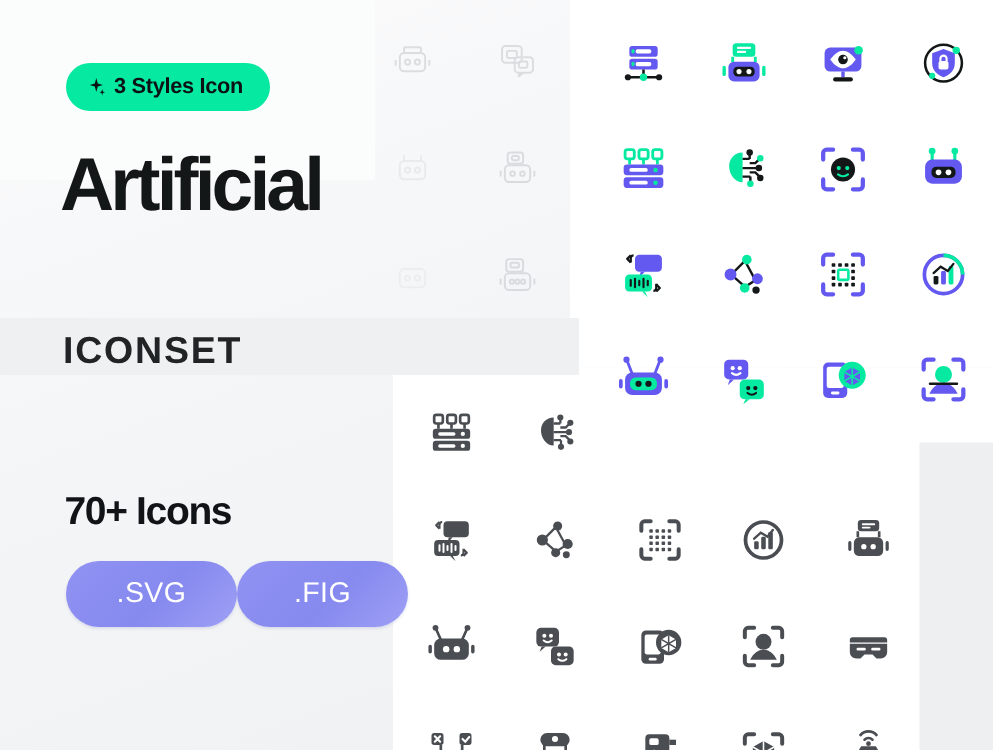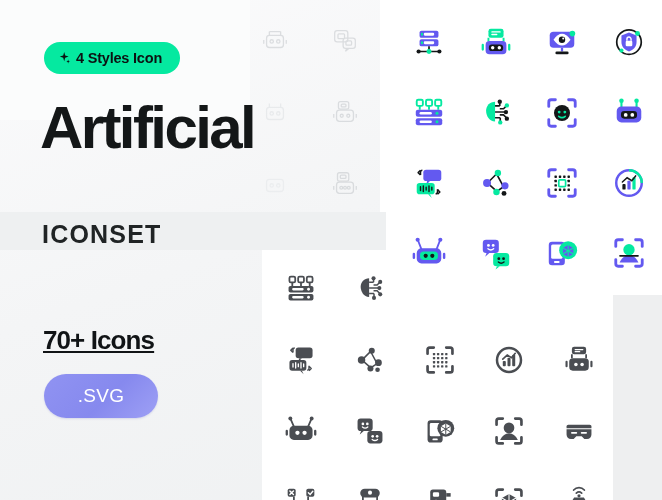--- a/index.html
+++ b/index.html
@@ -30,34 +30,34 @@
     padding:0 18px 0 14px;border-radius:16px;
     background:#05e9a0;
     font-size:14.5px;font-weight:700;color:#0c1212;
     letter-spacing:-0.2px;white-space:nowrap;
   }
   .badge .spark{display:block;width:12px;height:13px;}
 
   
   .headline{
     position:absolute;left:40px;top:100px;width:400px;
-    font-size:60px;line-height:0.93;font-weight:800;
+    font-size:50px;line-height:0.93;font-weight:800;
     letter-spacing:-2.6px;color:#141718;
     font-family:"Liberation Sans", sans-serif;
   }
   .headline .l2{display:block;}
   .sub{
     position:absolute;left:42px;top:220px;
     font-size:25px;letter-spacing:1.2px;color:#202425;font-weight:700;
   }
 
   
   .count{
     position:absolute;left:43px;top:325px;
-    font-size:26px;font-weight:700;letter-spacing:-0.9px;color:#111416;text-decoration:underline;
+    font-size:26px;font-weight:700;letter-spacing:-0.9px;color:#111416;
   }
   .chips{position:absolute;left:44px;top:374px;display:flex;}
   .chip{
     height:44px;min-width:80px;padding:0 17px;border-radius:22px;
     display:flex;align-items:center;justify-content:center;
     background:linear-gradient(135deg,#9093f2 0%,#8689ee 55%,#9ea0f5 100%);
     color:#ffffff;font-size:19px;letter-spacing:0.3px;font-weight:400;
     box-shadow:0 1px 2px rgba(90,92,180,.18);
   }
 
@@ -85,31 +85,32 @@
   <div class="panel panel-top-right"></div>
   <div class="panel panel-bottom"></div>
   <div class="panel panel-gray-right"></div>
   <div class="panel panel-iconset-band"></div>
 
   <div class="badge">
     <svg class="spark" viewBox="0 0 12 13">
       <path d="M6.2 0 L7.2 3.6 L10.6 4.6 L7.2 5.7 L6.2 9.3 L5.2 5.7 L1.8 4.6 L5.2 3.6 Z" fill="#0c1212"></path>
       <path d="M10.1 7.4 L10.6 9.0 L12 9.5 L10.6 10.0 L10.1 11.6 L9.7 10.0 L8.3 9.5 L9.7 9.0 Z" fill="#0c1212"></path>
     </svg>
-    <span>4 Styles Icon</span>
+    <span>3 Styles Icon</span>
   </div>
 
   <div class="headline">
     <span class="l1">Artificial</span>
   </div>
   <div class="sub">ICONSET</div>
 
   <div class="count">70+ Icons</div>
   <div class="chips">
     <div class="chip">.SVG</div>
+    <div class="chip">.FIG</div>
   </div>
 
   <div class="grid" id="ghost-grid">
     <div class="cell">
       <svg width="30" height="30" viewBox="0 0 32 32" fill="none" stroke="#9aa0a6" stroke-width="1.4">
         <rect x="7" y="11" width="18" height="13" rx="3"></rect>
         <circle cx="12.5" cy="17.5" r="1.8"></circle>
           <circle cx="19.5" cy="17.5" r="1.8"></circle>
         <path d="M10 11V7M22 11V7M10 7h12"></path>
           <path d="M4 16v4M28 16v4"></path>

